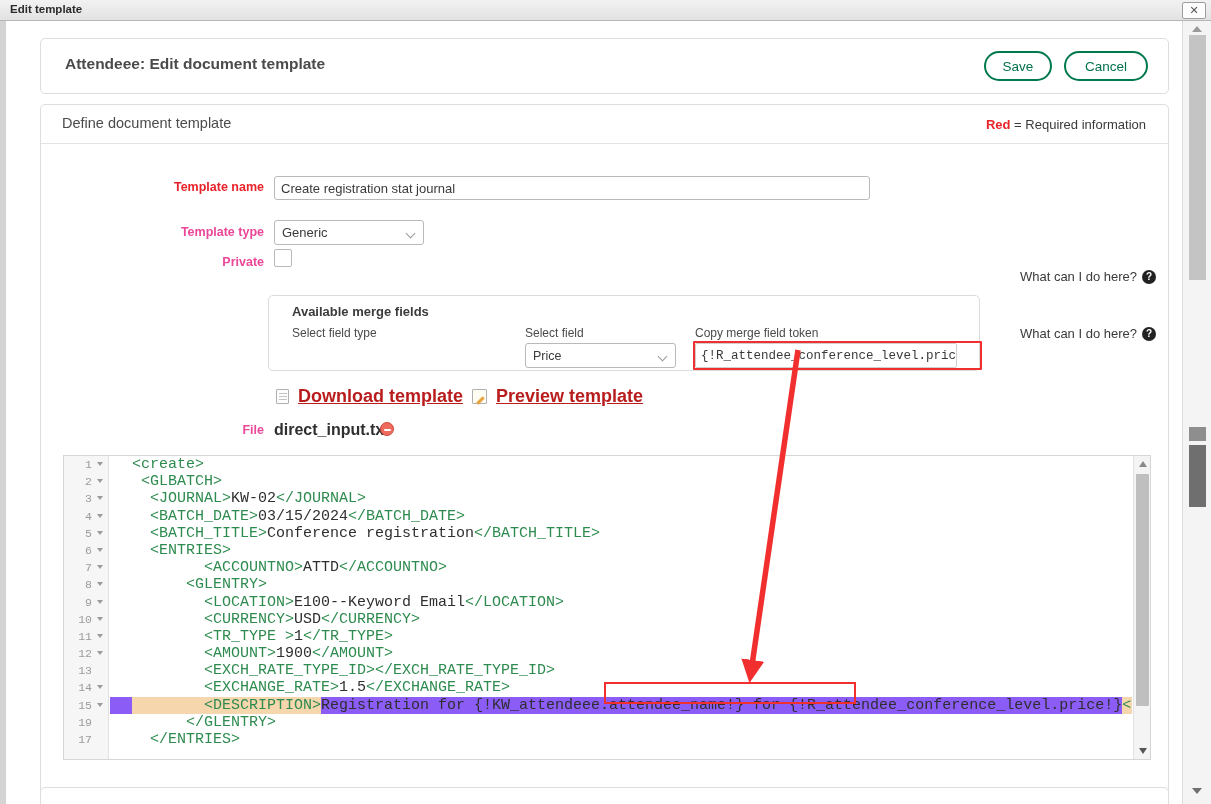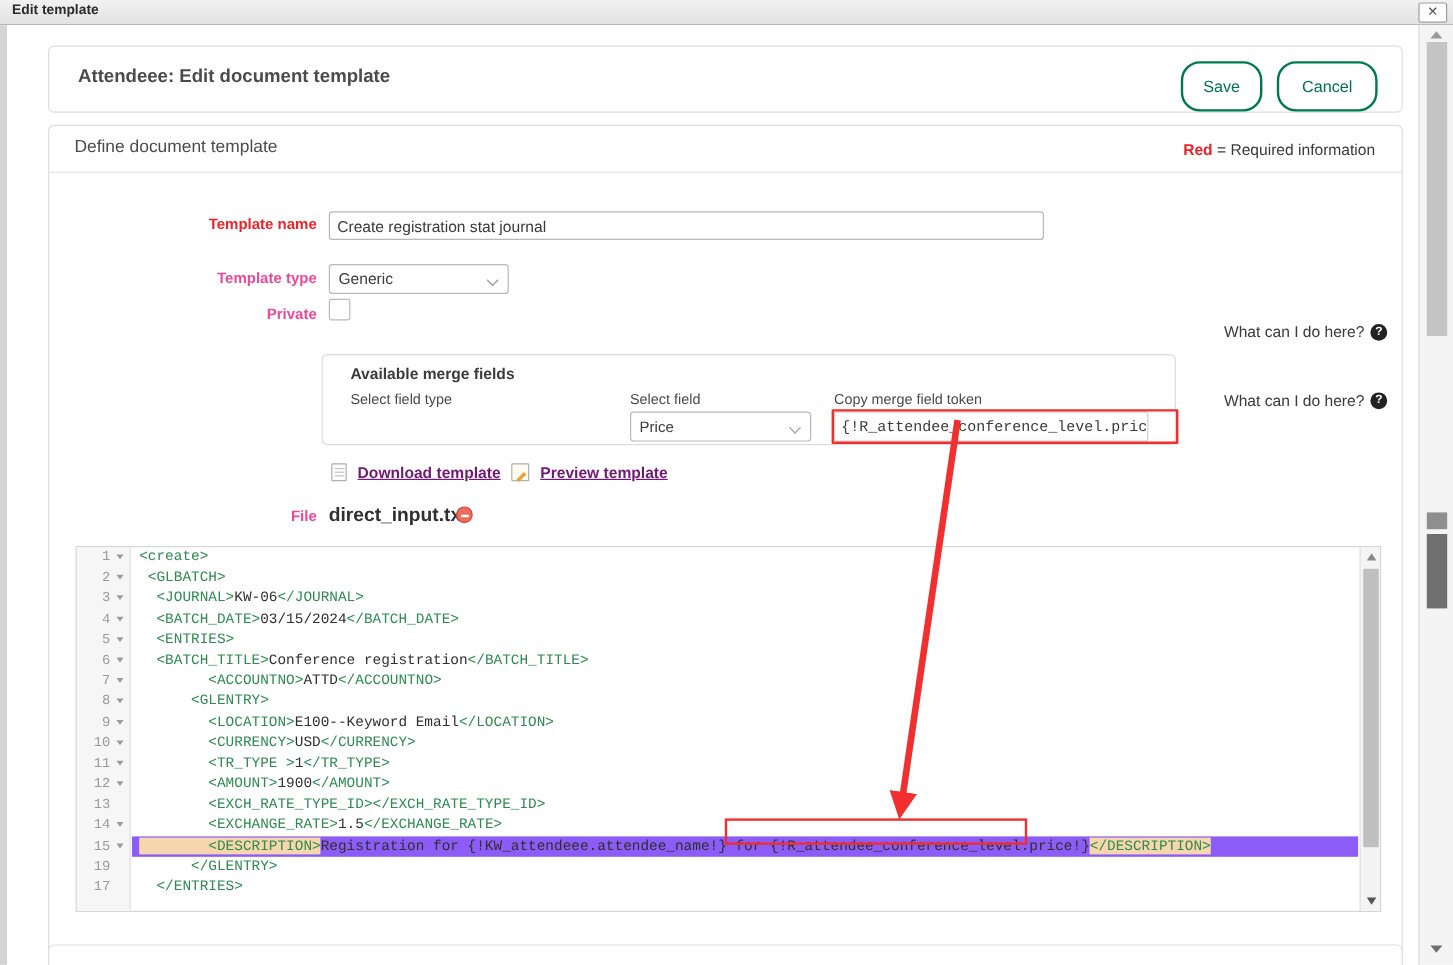--- a/index.html
+++ b/index.html
@@ -50,21 +50,21 @@
   #header-card {
     position: absolute; left: 0px; top: 17px; width: 1129px; height: 56px;
     background: #ffffff;
     border: 1px solid #dedede; border-radius: 5px;
   }
   #page-title {
     position: absolute; left: 24px; top: 16px;
     font-size: 15.5px; font-weight: bold; color: #4b4b4b;
   }
   .pill-btn {
-    position: absolute; top: 12px; height: 42px;
+    position: absolute; top: 12px; height: 30px;
     border: 2px solid #007a4d; border-radius: 16px;
     background: #ffffff; color: #00724a;
     font-size: 13.5px; font-family: "Liberation Sans", sans-serif;
     display: flex; align-items: center; justify-content: center;
     cursor: pointer;
   }
   #save-button { right: 116px; width: 68px; }
   #cancel-button { right: 20px; width: 84px; }
 
   
@@ -193,22 +193,22 @@
     pointer-events: none;
   }
 
   
   #template-links {
     position: absolute; left: 235px; top: 281px;
     display: flex; align-items: center; gap: 9px;
     font-size: 12.5px;
   }
   .tmpl-link {
-    color: #701a75; text-decoration: underline; cursor: pointer;
-    font-size: 13px; font-weight: bold;
+    color: #b91c1c; text-decoration: underline; cursor: pointer;
+    font-size: 18px; font-weight: bold;
   }
   .doc-icon {
     width: 13px; height: 15px; background: #fdfdfd;
     border: 1px solid #b0b0b0; border-radius: 1px;
     position: relative; display: inline-block;
   }
   .doc-icon::before {
     content: ""; position: absolute; left: 2px; top: 3px;
     width: 8px; height: 1px; background: #c4c4c4;
     box-shadow: 0 3px 0 #c4c4c4, 0 6px 0 #c4c4c4;
@@ -263,22 +263,22 @@
     width: 0; height: 0;
     border-left: 3.5px solid transparent; border-right: 3.5px solid transparent;
     border-top: 4px solid #9b9b9b;
   }
   #code-lines {
     position: absolute; left: 46px; top: 0; right: 18px; height: 100%;
     overflow: hidden;
   }
   .code-row {
     height: 17.2px; line-height: 17.2px; white-space: pre;
-    font-family: "Liberation Mono", monospace; font-size: 12px;
-    color: #2f2f2f; padding-left: 6px;
+    font-family: "Liberation Mono", monospace; font-size: 15px;
+    color: #2f2f2f; padding-left: 22px;
   }
   .code-row.active { background: #8b5cf6; }
   .tag { color: #2e8b4f; }
   .txt { color: #2f2f2f; }
   .hl { background: #f5d6ad; }
   #code-vscroll {
     position: absolute; right: 0; top: 0; width: 17px; height: 100%;
     background: #f4f4f4; border-left: 1px solid #e2e2e2;
   }
   #code-vthumb {
@@ -422,24 +422,24 @@
               <div class="gutter-row">12<span class="fold-caret"></span></div>
               <div class="gutter-row">13</div>
               <div class="gutter-row">14<span class="fold-caret"></span></div>
               <div class="gutter-row">15<span class="fold-caret"></span></div>
               <div class="gutter-row">19</div>
               <div class="gutter-row">17</div>
             </div>
           <div id="code-lines">
               <div class="code-row"><span class="tag">&lt;create&gt;</span></div>
               <div class="code-row"><span class="tag"> &lt;GLBATCH&gt;</span></div>
-              <div class="code-row"><span class="tag">  &lt;JOURNAL&gt;</span><span class="txt">KW-06</span><span class="tag">&lt;/JOURNAL&gt;</span></div>
+              <div class="code-row"><span class="tag">  &lt;JOURNAL&gt;</span><span class="txt">KW-02</span><span class="tag">&lt;/JOURNAL&gt;</span></div>
               <div class="code-row"><span class="tag">  &lt;BATCH_DATE&gt;</span><span class="txt">03/15/2024</span><span class="tag">&lt;/BATCH_DATE&gt;</span></div>
+              <div class="code-row"><span class="tag">  &lt;BATCH_TITLE&gt;</span><span class="txt">Conference registration</span><span class="tag">&lt;/BATCH_TITLE&gt;</span></div>
               <div class="code-row"><span class="tag">  &lt;ENTRIES&gt;</span></div>
-              <div class="code-row"><span class="tag">  &lt;BATCH_TITLE&gt;</span><span class="txt">Conference registration</span><span class="tag">&lt;/BATCH_TITLE&gt;</span></div>
               <div class="code-row"><span class="tag">        &lt;ACCOUNTNO&gt;</span><span class="txt">ATTD</span><span class="tag">&lt;/ACCOUNTNO&gt;</span></div>
               <div class="code-row"><span class="tag">      &lt;GLENTRY&gt;</span></div>
               <div class="code-row"><span class="tag">        &lt;LOCATION&gt;</span><span class="txt">E100--Keyword Email</span><span class="tag">&lt;/LOCATION&gt;</span></div>
               <div class="code-row"><span class="tag">        &lt;CURRENCY&gt;</span><span class="txt">USD</span><span class="tag">&lt;/CURRENCY&gt;</span></div>
               <div class="code-row"><span class="tag">        &lt;TR_TYPE &gt;</span><span class="txt">1</span><span class="tag">&lt;/TR_TYPE&gt;</span></div>
               <div class="code-row"><span class="tag">        &lt;AMOUNT&gt;</span><span class="txt">1900</span><span class="tag">&lt;/AMOUNT&gt;</span></div>
               <div class="code-row"><span class="tag">        &lt;EXCH_RATE_TYPE_ID&gt;&lt;/EXCH_RATE_TYPE_ID&gt;</span></div>
               <div class="code-row"><span class="tag">        &lt;EXCHANGE_RATE&gt;</span><span class="txt">1.5</span><span class="tag">&lt;/EXCHANGE_RATE&gt;</span></div>
               <div class="code-row active"><span class="tag hl">        &lt;DESCRIPTION&gt;</span><span class="txt">Registration for {!KW_attendeee.attendee_name!} for {!R_attendee_conference_level.price!}</span><span class="tag hl">&lt;/DESCRIPTION&gt;</span></div>
               <div class="code-row"><span class="tag">      &lt;/GLENTRY&gt;</span></div>

